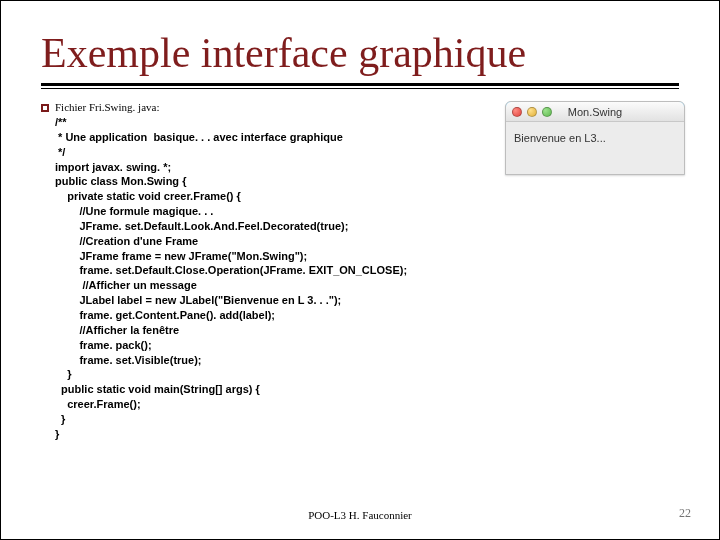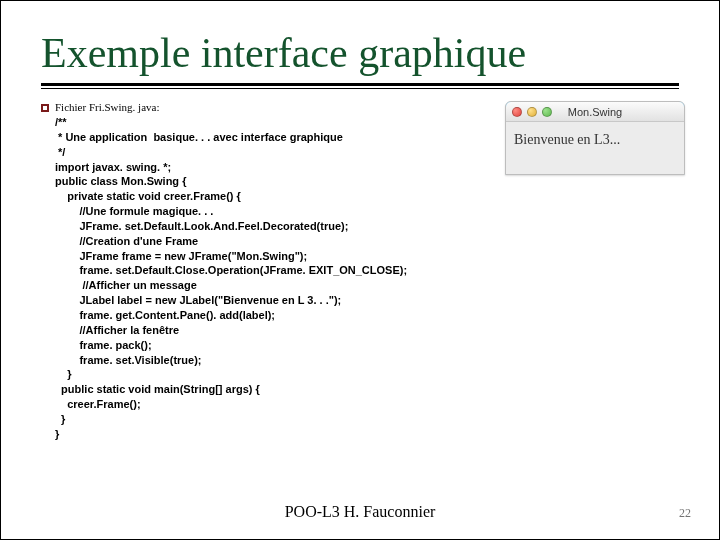--- a/index.html
+++ b/index.html
@@ -11,21 +11,21 @@
     position: relative;
     border: 1px solid #000;
   }
   .slide {
     padding: 28px 40px 0 40px;
   }
   .title {
     font-family: "Times New Roman", Times, serif;
     font-size: 42px;
     font-weight: normal;
-    color: #14532d;
+    color: #7f1d1d;
     margin-bottom: 6px;
     letter-spacing: 0px;
   }
   .hr1 {
     border: none;
     border-top: 3px solid #000;
     margin-bottom: 2px;
   }
   .hr2 {
     border: none;
@@ -93,32 +93,32 @@
     text-align: center;
     font-family: "Lucida Grande", Arial, sans-serif;
     font-size: 11px;
     color: #333;
     pointer-events: none;
   }
   .wbody {
     height: 52px;
     background: #ececec;
     padding: 10px 8px;
-    font-family: Liberation Serif, serif;
-    font-size: 14px;
+    font-family: Liberation Sans, sans-serif;
+    font-size: 11px;
     color: #333;
   }
   .footer {
     position: absolute;
     bottom: 18px;
     left: 0; right: 0;
     display: flex;
     justify-content: center;
     font-family: "Times New Roman", Times, serif;
-    font-size: 16px;
+    font-size: 11px;
     color: #000;
   }
   .pagenum {
     position: absolute;
     bottom: 18px;
     right: 28px;
     font-family: "Times New Roman", Times, serif;
     font-size: 12px;
     color: #737373;
   }

